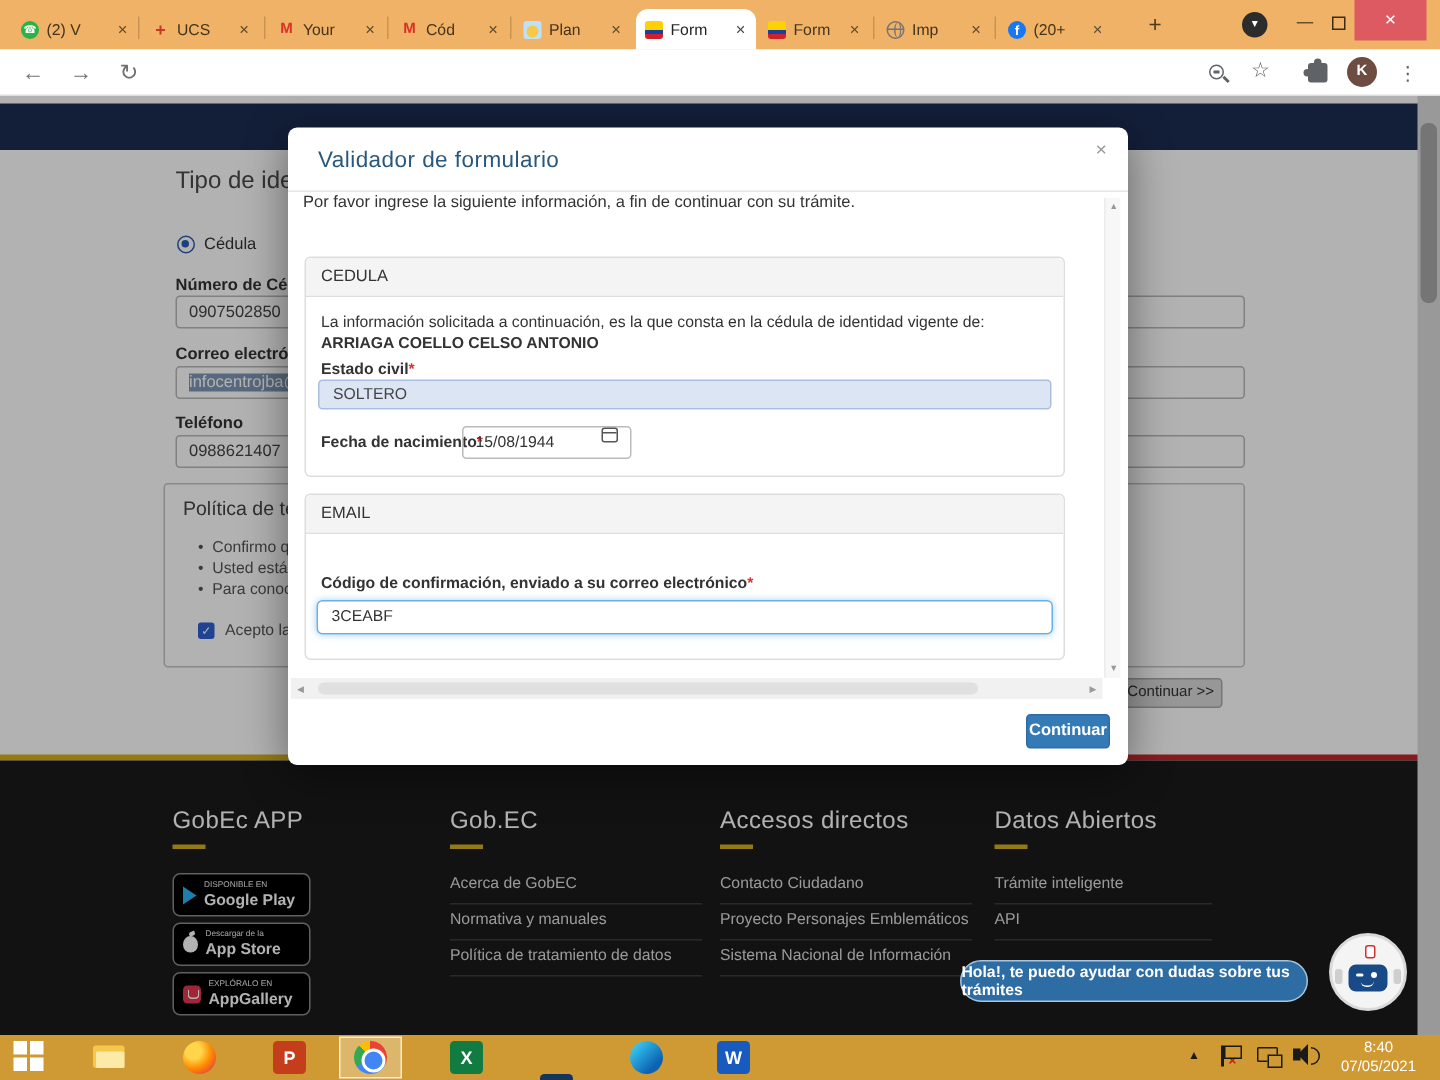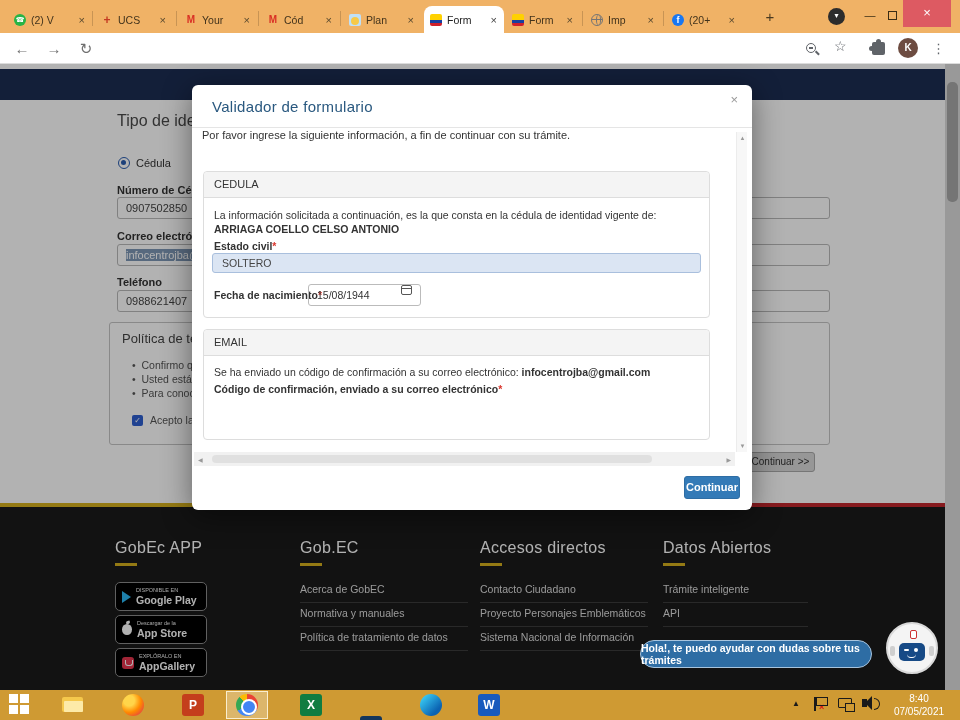--- a/index.html
+++ b/index.html
@@ -391,22 +391,22 @@
         <div class="soltero">SOLTERO</div>
         <div class="fs-label" style="top:117px"><span>Fecha de nacimiento</span><span class="req">*</span></div>
         <div class="dateinput">
           <span>15/08/1944</span>
           <span class="cal"></span>
         </div>
       </div>
 
       <div class="fieldset fs-email">
         <div class="fs-head">EMAIL</div>
-        <div class="fs-text" style="top:35px;white-space:nowrap"><span>Se ha enviado un código de confirmación a su correo electrónico: </span><b>infocentrojba@gmail.com</b></div>
         <div class="fs-label" style="top:53px"><span>Código de confirmación, enviado a su correo electrónico</span><span class="req">*</span></div>
+        <div class="codeinput">3CEABF</div>
       </div>
 
       <div class="vscroll">
         <span class="a" style="top:3px">▲</span>
         <span class="a" style="bottom:3px">▼</span>
       </div>
       <div class="hscroll">
         <span class="a">◀</span>
         <span class="hthumb"></span>
         <span class="a">▶</span>

